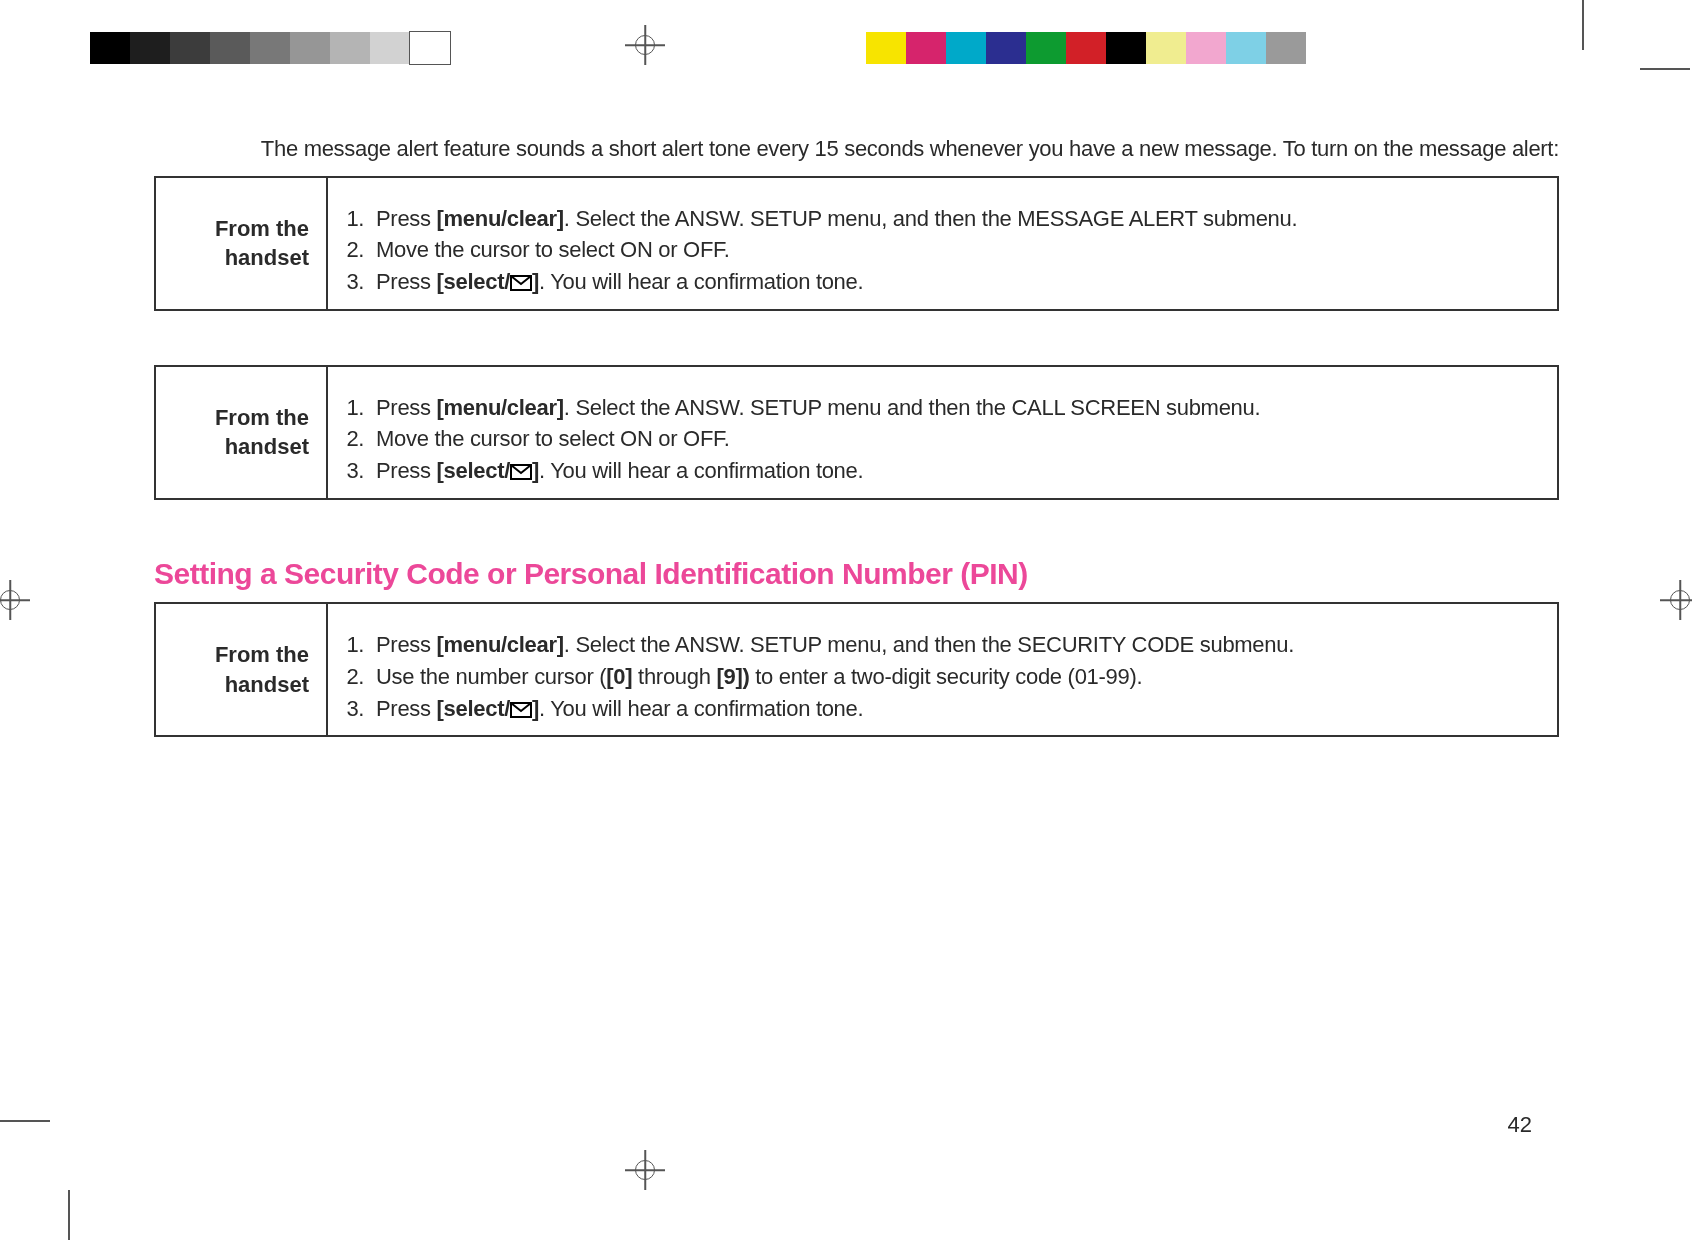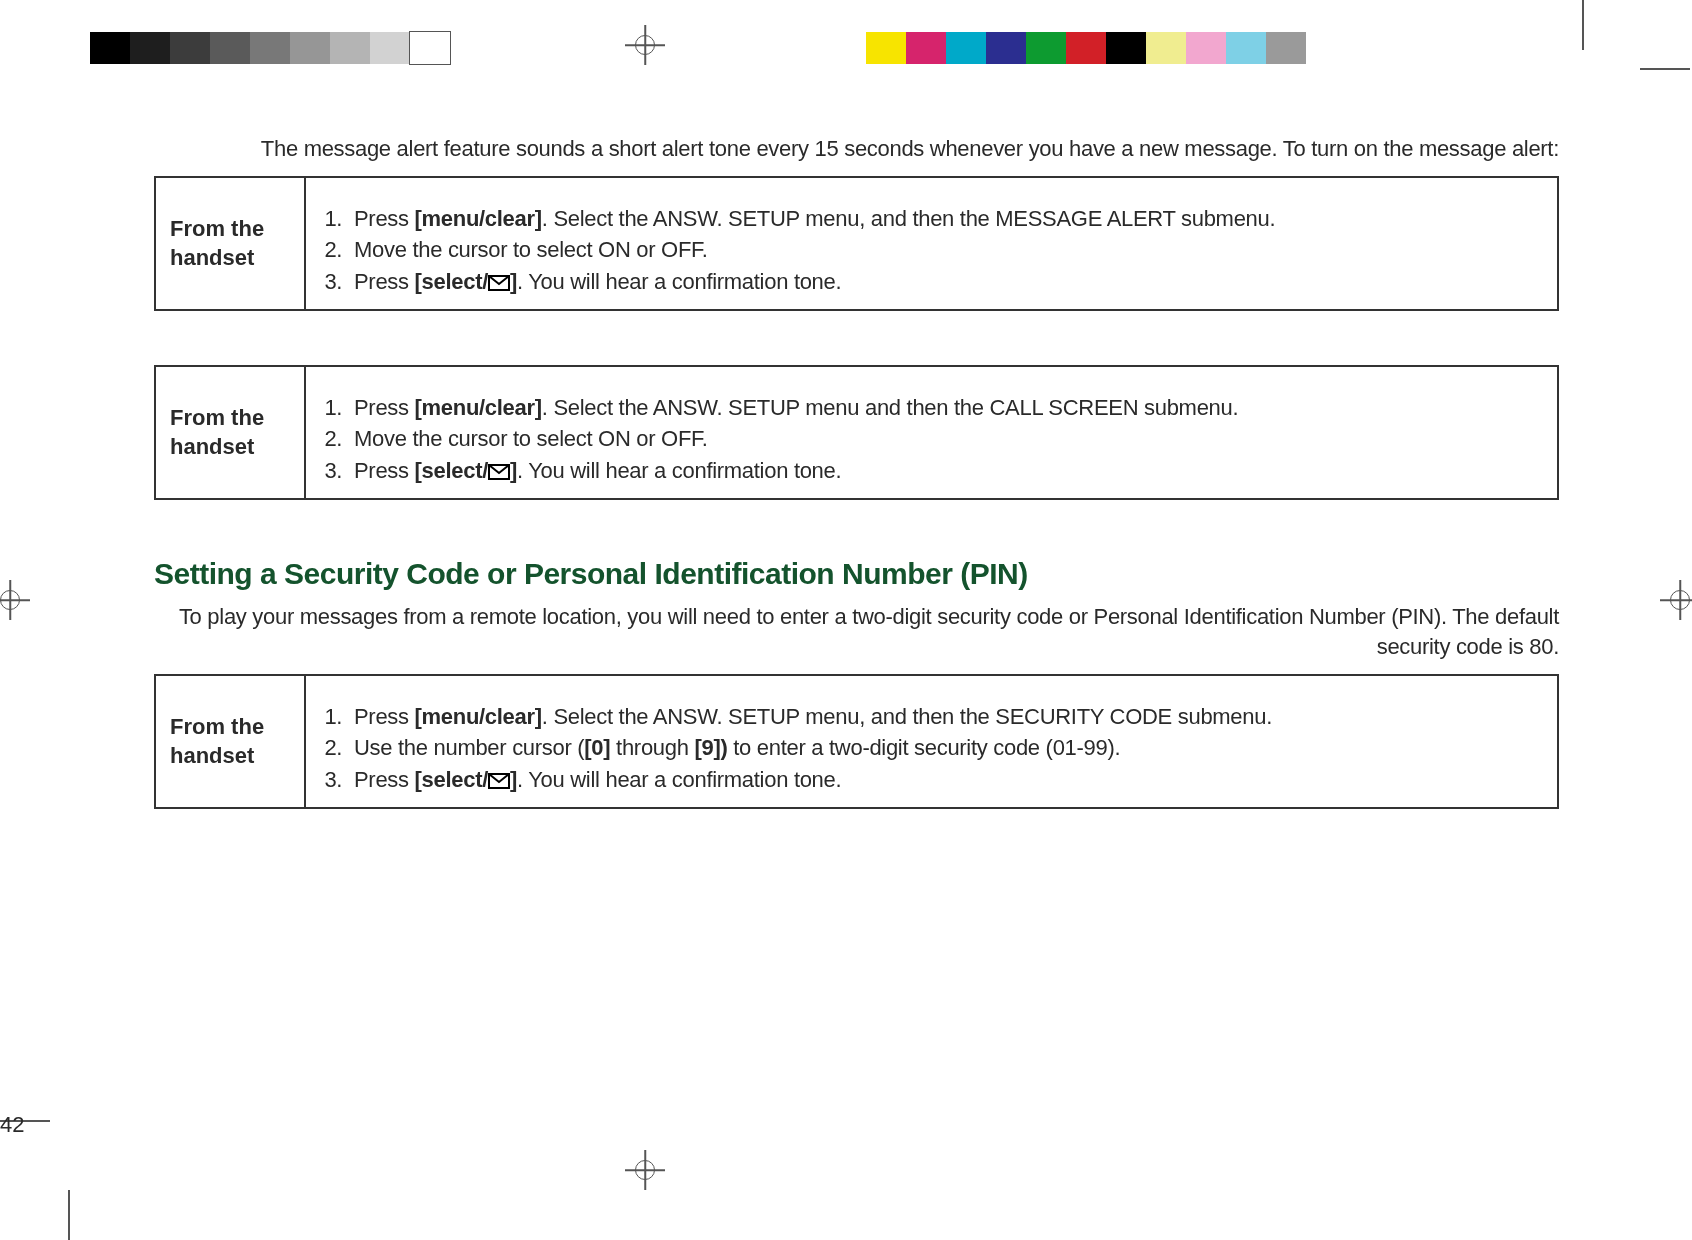--- a/index.html
+++ b/index.html
@@ -68,46 +68,47 @@
     font-family: "Trebuchet MS", Arial, sans-serif;
     color: #2b4b7a;
     letter-spacing: -0.7px;
     font-size: 30px;
     font-weight: bold;
     margin: 0 0 8px 0;
   }
   h2.section-title-alt {
     font-family: Arial, Helvetica, sans-serif;
     letter-spacing: -0.5px;
-    color: #14532d;
+    color: #ec4899;
     font-size: 30px;
     font-weight: bold;
     margin: 12px 0 8px 0;
   }
   p.intro {
     margin: 0 0 12px 0;
     max-width: 1405px;
     letter-spacing: -0.3px;
     text-align: right;
   }
   table.steps {
     border-collapse: collapse;
     width: 100%;
     margin-bottom: 54px;
   }
   table.steps td {
     border: 2px solid #333;
     vertical-align: middle;
   }
   td.left-label {
-    width: 150px;
+    width: 172px;
     font-weight: bold;
-    padding: 10px 8px 10px 14px;
+    padding: 10px 17px 10px 14px;
     font-size: 22px;
     line-height: 1.35;
+    text-align: right;
   }
   td.right-steps {
     padding: 24px 14px 8px 8px;
   }
   ol.steps-list {
     margin: 0;
     padding-left: 34px;
     list-style: decimal;
   }
   ol.steps-list li {
@@ -120,21 +121,21 @@
     vertical-align: -2px;
   }
   .mail-icon svg { width: 22px; height: 16px; }
   b { font-weight: bold; }
 
   .page-number {
     position: absolute;
     left: 0;
     width: 1532px;
     bottom: 100px;
-    text-align: left;
+    text-align: right;
     font-size: 22px;
   }
 </style>
 </head>
 <body>
 
 <div class="page">
 
   <div class="colorbar grays">
     <div style="background:#000"></div>
@@ -221,21 +222,20 @@
                         <path d="M1 1 L11 9 L21 1" fill="none" stroke="#000" stroke-width="2"></path>
                       </svg></span><span>]</span></b><span>. You will hear a confirmation tone.</span>
             </li>
           </ol>
         </td>
       </tr>
     </tbody>
       </table>
 
     <h2 class="section-title-alt">Setting a Security Code or Personal Identification Number (PIN)</h2>
-    <p class="intro">To play your messages from a remote location, you will need to enter a two-digit security code or Personal Identification Number (PIN). The default security code is 80.</p>
     <table class="steps" style="margin-bottom:0">
       <tbody>
           <tr>
         <td class="left-label">From the handset</td>
         <td class="right-steps">
           <ol class="steps-list">
             <li>
               <span>Press </span><b>[menu/clear]</b><span>. Select the ANSW. SETUP menu, and then the SECURITY CODE submenu.</span>
             </li>
             <li>

